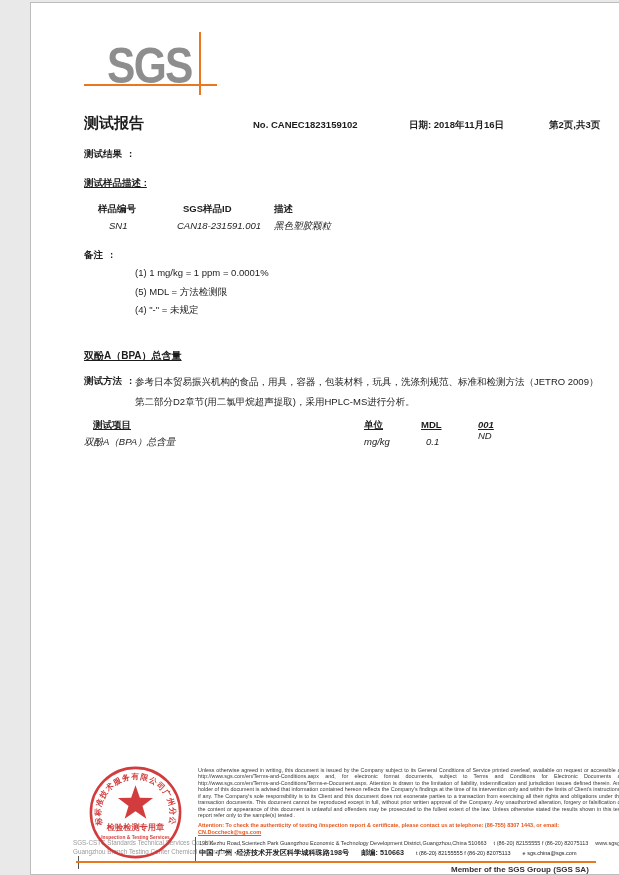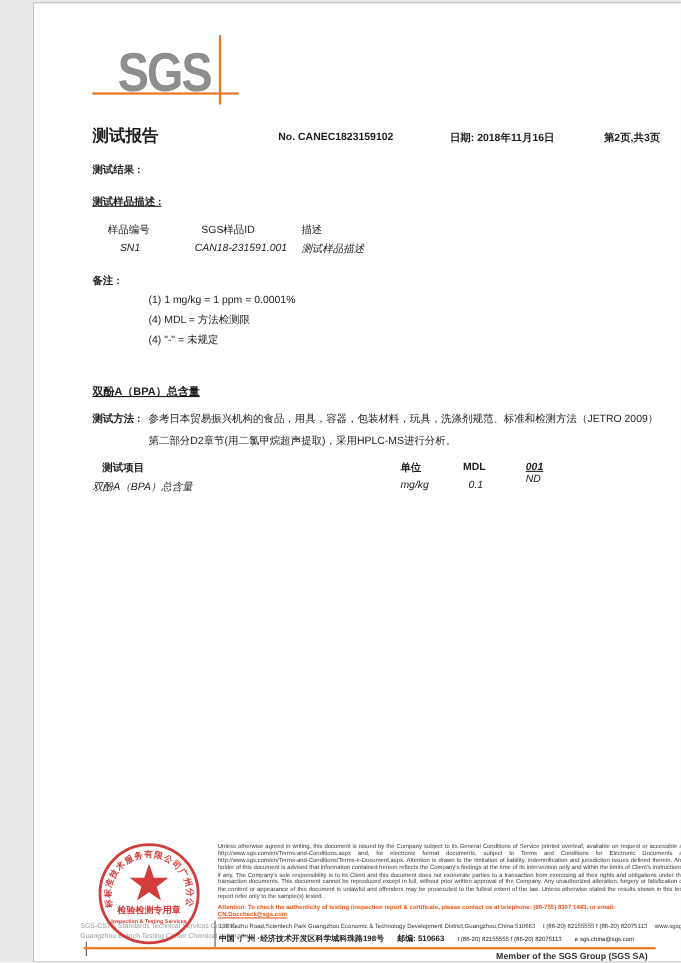--- a/index.html
+++ b/index.html
@@ -13,28 +13,28 @@
   
   .logo-text{font-weight:bold;color:#8e8e8e;font-size:50px;letter-spacing:-2px;
              transform:scaleX(0.85);transform-origin:left top;line-height:1;}
   .logo-hline{background:#e87722;height:2px;}
   .logo-vline{background:#e87722;width:2px;}
 
   
   .doc-title{font-size:15px;font-weight:bold;}
   .hdr-meta{font-size:9.5px;font-weight:600;}
 
-  .label{font-size:9.5px;font-weight:600;}
+  .label{font-size:9.5px;font-weight:600;font-family:Liberation Mono, monospace;}
   .label-u{font-size:9.5px;font-weight:600;text-decoration:underline;}
-  .cellh{font-size:9.5px;font-weight:400;text-align:right;}
+  .cellh{font-size:9.5px;font-weight:700;text-align:right;}
   .cell{font-size:9.5px;font-style:italic;}
   .note-list{font-size:9.5px;line-height:18.5px;}
   .sec-title{font-size:10px;font-weight:bold;text-decoration:underline;}
   .method{font-size:9.5px;line-height:19.5px;}
-  .th-u{font-size:9.5px;font-weight:600;}
+  .th-u{font-size:9.5px;font-weight:600;text-decoration:underline;}
   .th-ui{font-size:9.5px;font-weight:600;font-style:italic;text-decoration:underline;}
 
   
   .legal{font-size:5.4px;line-height:1.2;text-align:justify;color:#3a3a3a;}
   .attention{font-size:5.5px;line-height:1.25;font-weight:bold;color:#e8551a;}
   .attention .email{text-decoration:underline;}
   .lab-lines{font-size:6.3px;line-height:1.45;color:#9a9a9a;}
   .addr-en{font-size:5.5px;color:#333;display:flex;gap:7px;white-space:nowrap;}
   .addr-cn{font-size:7.2px;font-weight:600;color:#222;display:flex;gap:12px;white-space:nowrap;align-items:baseline;}
   .vline{background:#555;width:1px;}
@@ -57,26 +57,26 @@
   <div class="abs hdr-meta" style="left:518px;top:116px;">第2页,共3页</div>
 
   <div class="abs label" style="left:53px;top:145px;">测试结果 :</div>
   <div class="abs label-u" style="left:53px;top:174px;">测试样品描述 :</div>
 
   <div class="abs cellh" style="left:67px;top:200px;">样品编号</div>
   <div class="abs cellh" style="left:152px;top:200px;">SGS样品ID</div>
   <div class="abs cellh" style="left:243px;top:200px;">描述</div>
   <div class="abs cell" style="left:78px;top:217px;">SN1</div>
   <div class="abs cell" style="left:146px;top:217px;">CAN18-231591.001</div>
-  <div class="abs cell" style="left:243px;top:217px;">测试样品描述</div>
+  <div class="abs cell" style="left:243px;top:217px;">黑色塑胶颗粒</div>
 
   <div class="abs label" style="left:53px;top:246px;text-align:center;">备注 :</div>
   <div class="abs note-list" style="left:104px;top:261px;">
     <div>(1) 1 mg/kg = 1 ppm = 0.0001%</div>
-    <div>(4) MDL = 方法检测限</div>
+    <div>(5) MDL = 方法检测限</div>
     <div>(4) "-" = 未规定</div>
   </div>
 
   <div class="abs sec-title" style="left:53px;top:346px;">双酚A（BPA）总含量</div>
   <div class="abs label" style="left:53px;top:372px;">测试方法 :</div>
   <div class="abs method" style="left:104px;top:369px;width:472px;">参考日本贸易振兴机构的食品，用具，容器，包装材料，玩具，洗涤剂规范、标准和检测方法（JETRO 2009）第二部分D2章节(用二氯甲烷超声提取)，采用HPLC-MS进行分析。</div>
 
   <div class="abs th-u" style="left:62px;top:416px;">测试项目</div>
   <div class="abs th-u" style="left:333px;top:416px;">单位</div>
   <div class="abs th-u" style="left:390px;top:416px;">MDL</div>

